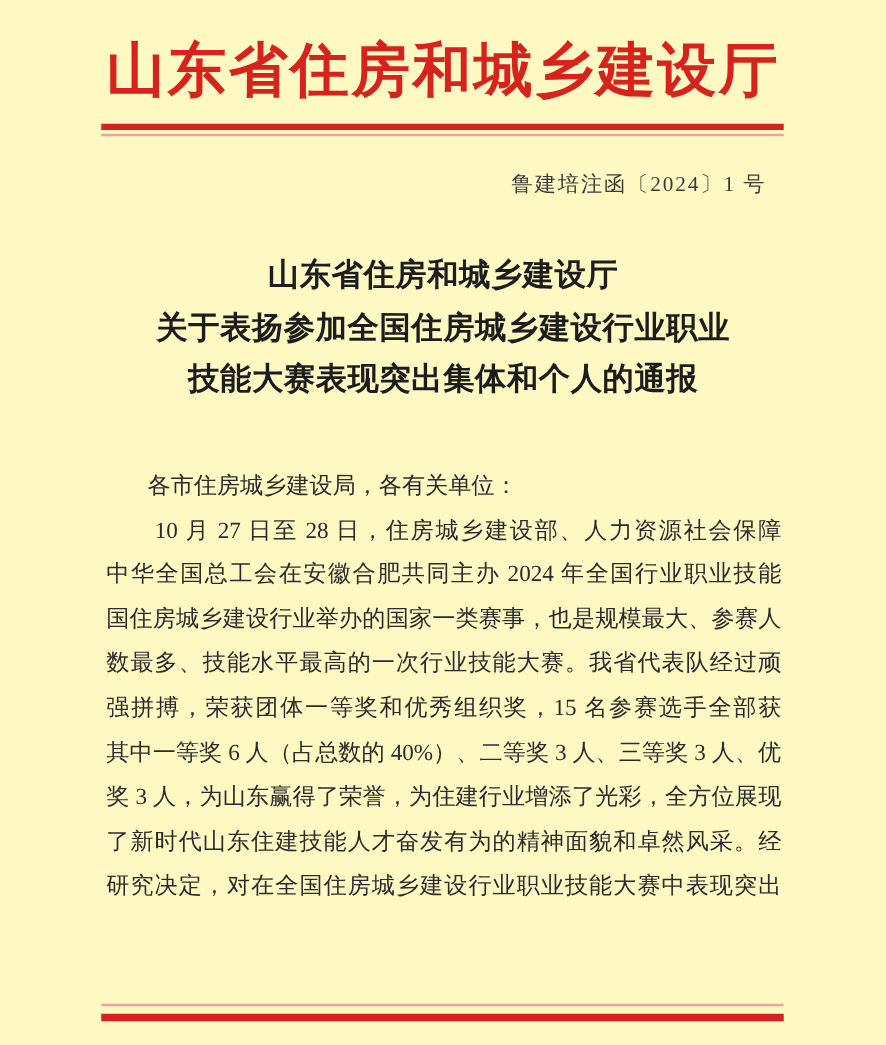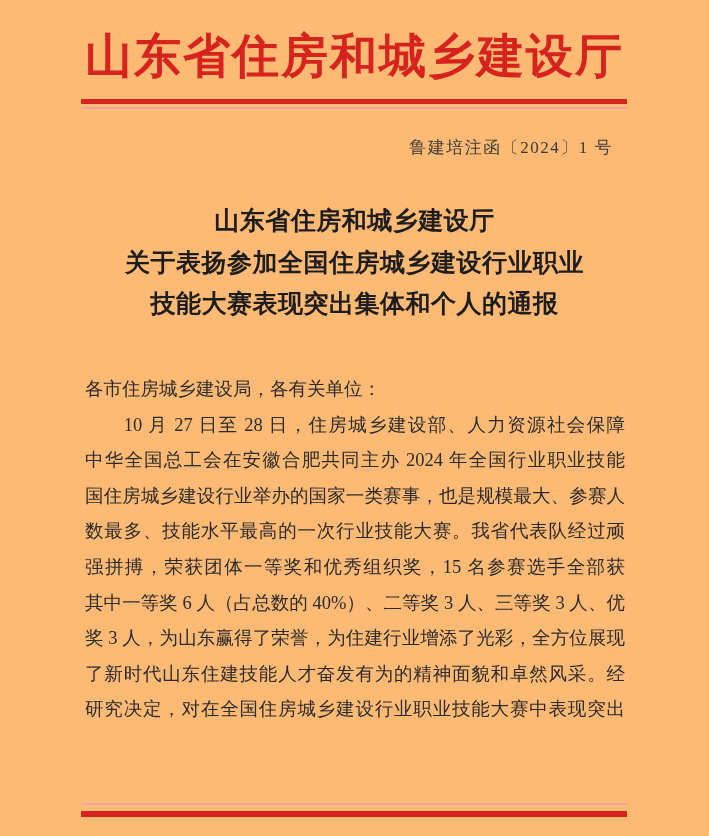--- a/index.html
+++ b/index.html
@@ -1,20 +1,20 @@
 <!DOCTYPE html>
 <html><head>
 <meta charset="utf-8">
 <style>
   html, body { margin: 0; padding: 0; background: #ffffff; }
   .page {
     position: relative;
     width: 709px;
     height: 836px;
-    background: #fdba74;
+    background: #fef9c3;
     overflow: hidden;
     font-family: "Liberation Serif", "DejaVu Serif", serif;
   }
 
   .agency-header {
     position: absolute;
     top: 25px;
     left: 0;
     width: 100%;
     text-align: center;
@@ -71,20 +71,21 @@
   .body-line {
     height: 35.6px;
     text-align: justify;
     text-align-last: justify;
     text-justify: inter-character;
     overflow: hidden;
   }
   .body-line.salutation {
     text-align: left;
     text-align-last: left;
+    margin-left: 33px;
   }
   .body-line.indent { text-indent: 2.1em; }
 
   .footer-divider {
     position: absolute;
     top: 803px;
     left: 81px;
     width: 546px;
   }
   .footer-divider .rule-thin  { height: 2px; background: var(--rule-light, #eda5a3); }

